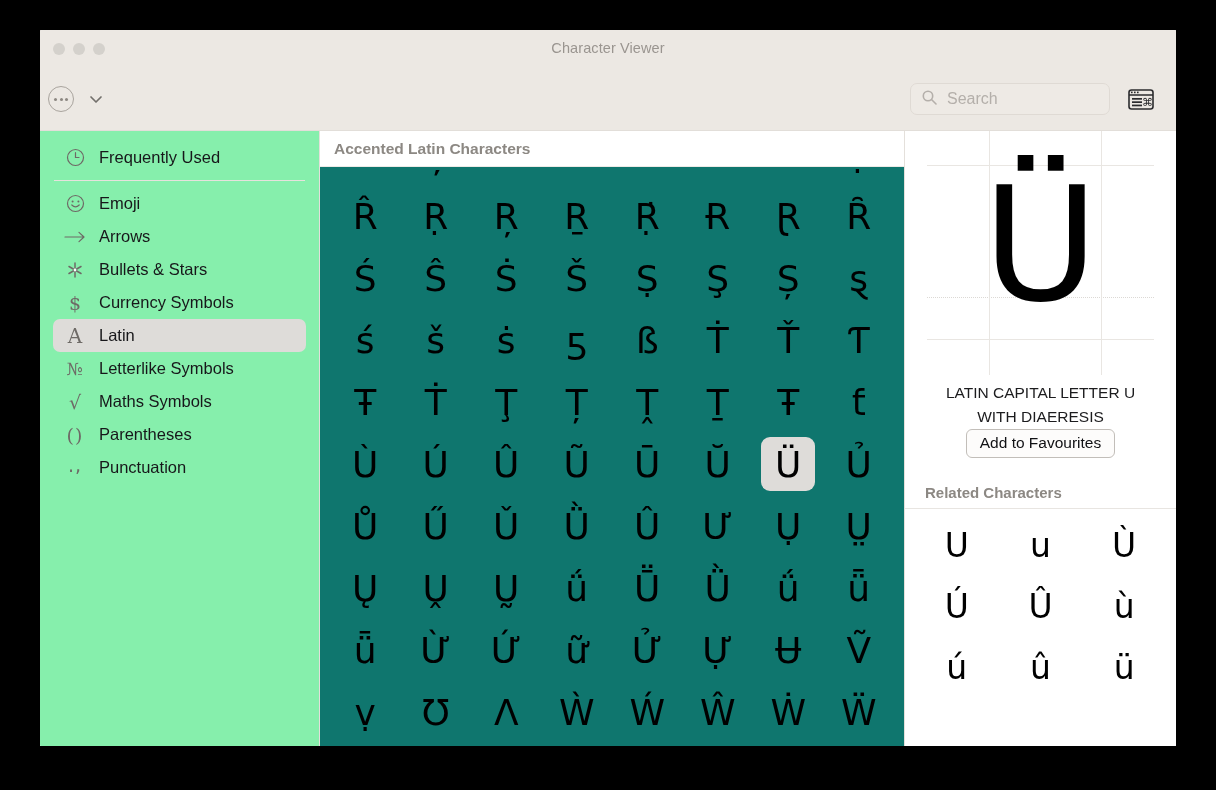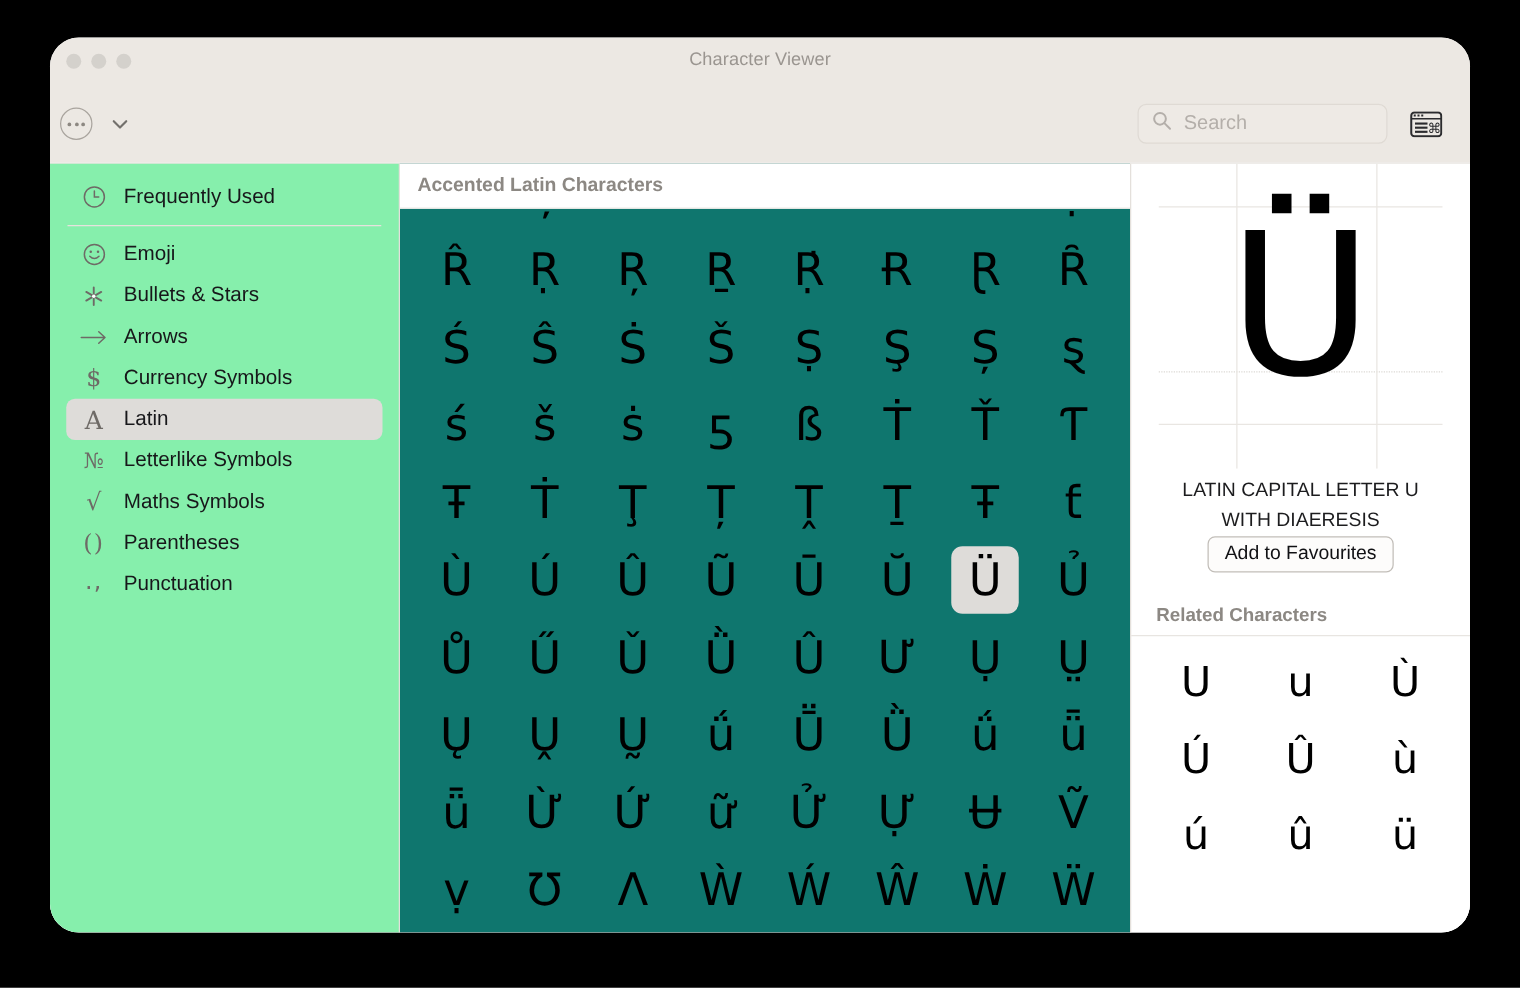--- a/index.html
+++ b/index.html
@@ -13,21 +13,21 @@
     -webkit-font-smoothing: antialiased;
   }
 
   #window {
     position: absolute;
     left: 40px;
     top: 30px;
     width: 1136px;
     height: 716px;
     background: #ffffff;
-    border-radius: 23px;
+    border-radius: 1px;
     overflow: hidden;
     display: flex;
     flex-direction: column;
   }
 
   
   .titlebar {
     height: 38px;
     background: #ECE8E3;
     position: relative;
@@ -359,39 +359,39 @@
               <circle cx="6.6" cy="7.4" r="1" fill="#6E6A66"></circle>
               <circle cx="12.4" cy="7.4" r="1" fill="#6E6A66"></circle>
               <path d="M5.8 11 Q9.5 14.6 13.2 11" fill="none" stroke="#6E6A66" stroke-width="1.2" stroke-linecap="round"></path>
             </svg>
         </span>
         <span>Emoji</span>
       </div>
 
       <div class="side-item">
         <span class="side-ico">
+          <svg width="22" height="14" viewBox="0 0 22 14">
+              <path d="M1 7 H20 M15 2.4 L20 7 L15 11.6" fill="none" stroke="#6E6A66" stroke-width="1.2" stroke-linecap="round" stroke-linejoin="round"></path>
+            </svg>
+        </span>
+        <span>Arrows</span>
+      </div>
+
+      <div class="side-item">
+        <span class="side-ico">
           <svg width="20" height="20" viewBox="0 0 20 20">
             <g stroke="#6E6A66" stroke-width="1.5" stroke-linecap="round">
               <path d="M10 3 V17"></path>
                 <path d="M4 6.5 L16 13.5"></path>
                 <path d="M16 6.5 L4 13.5"></path>
             </g>
             <circle cx="10" cy="10" r="1.4" fill="#ffffff"></circle>
           </svg>
         </span>
         <span>Bullets &amp; Stars</span>
-      </div>
-
-      <div class="side-item">
-        <span class="side-ico">
-          <svg width="22" height="14" viewBox="0 0 22 14">
-              <path d="M1 7 H20 M15 2.4 L20 7 L15 11.6" fill="none" stroke="#6E6A66" stroke-width="1.2" stroke-linecap="round" stroke-linejoin="round"></path>
-            </svg>
-        </span>
-        <span>Arrows</span>
       </div>
 
       <div class="side-item">
         <span class="side-ico" style="font-family:'DejaVu Serif', serif; font-size:19px;">$</span>
         <span>Currency Symbols</span>
       </div>
 
       <div class="side-item selected">
         <span class="side-ico" style="font-family:'DejaVu Serif', serif; font-size:20px;">A</span>
         <span>Latin</span>

